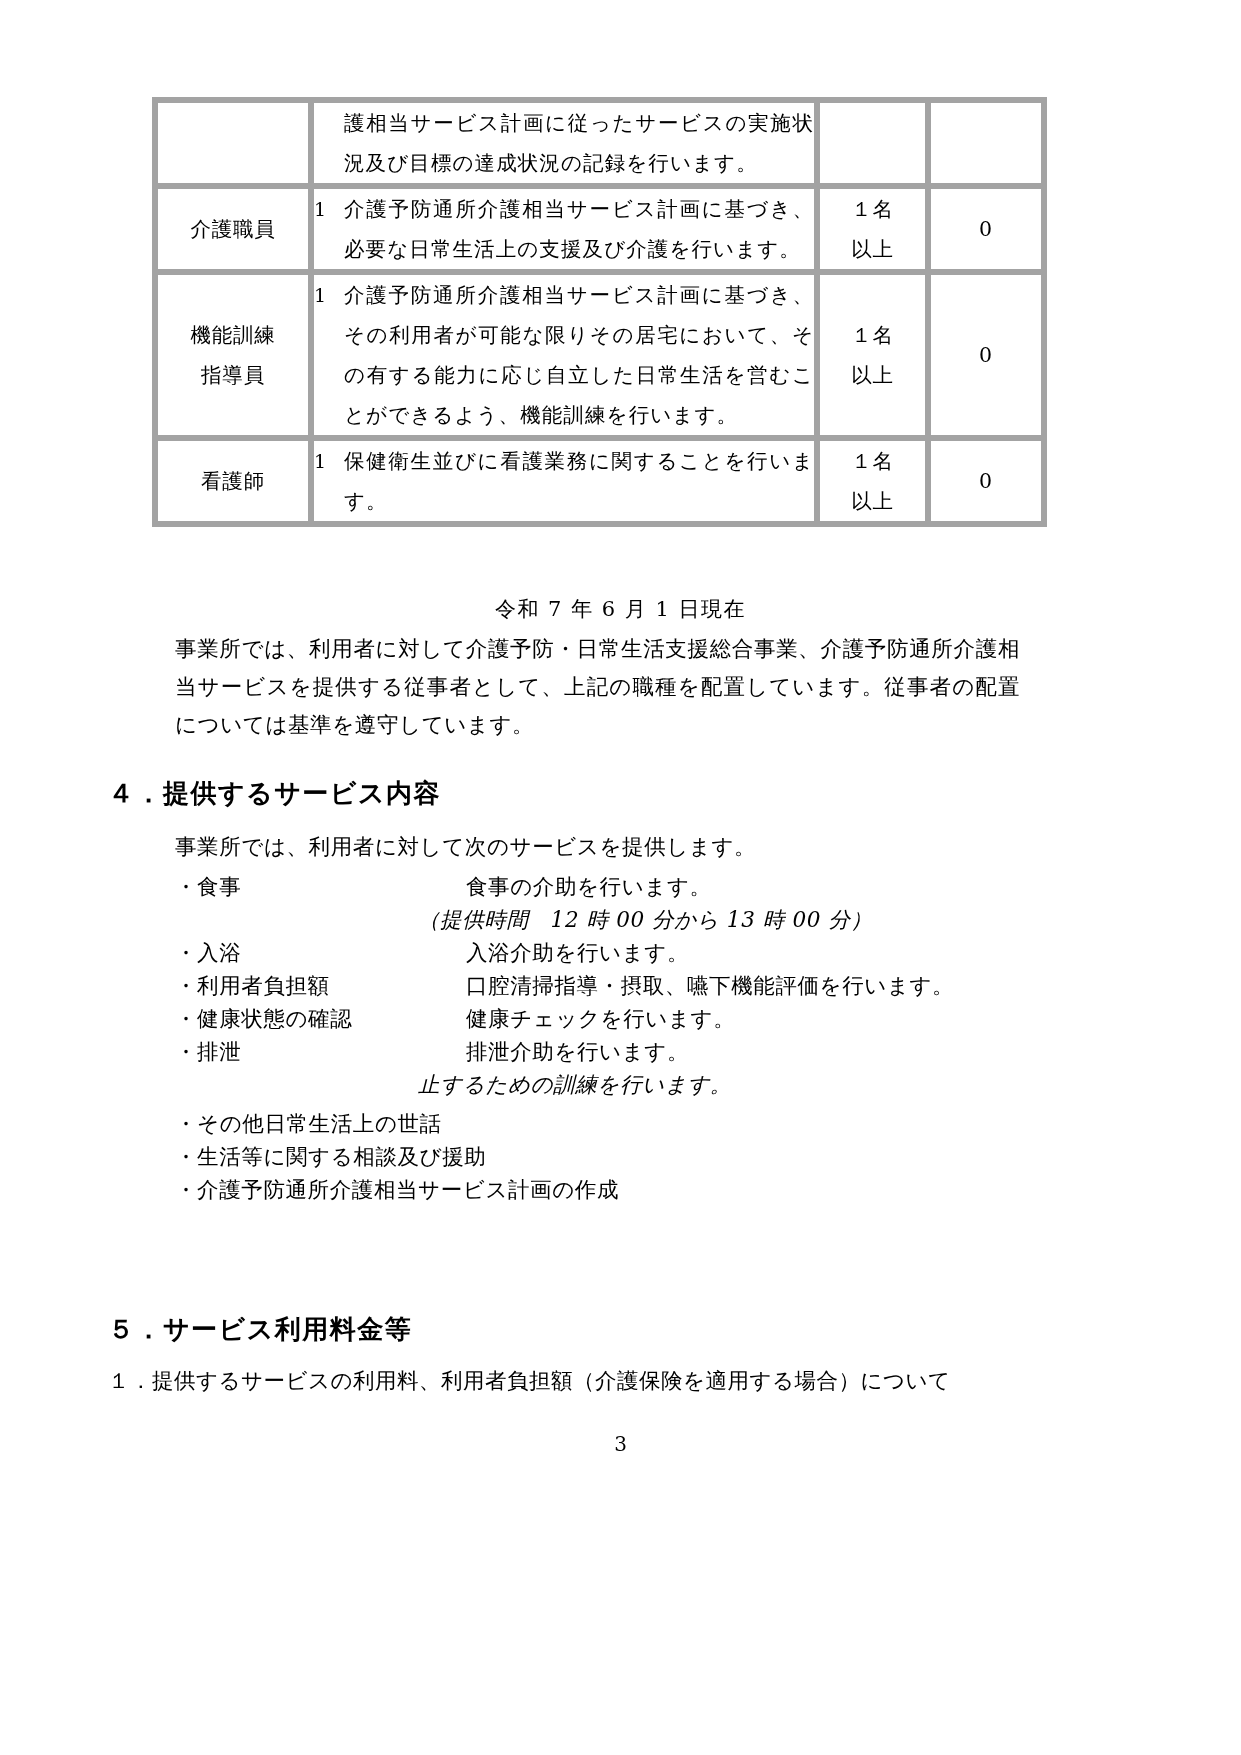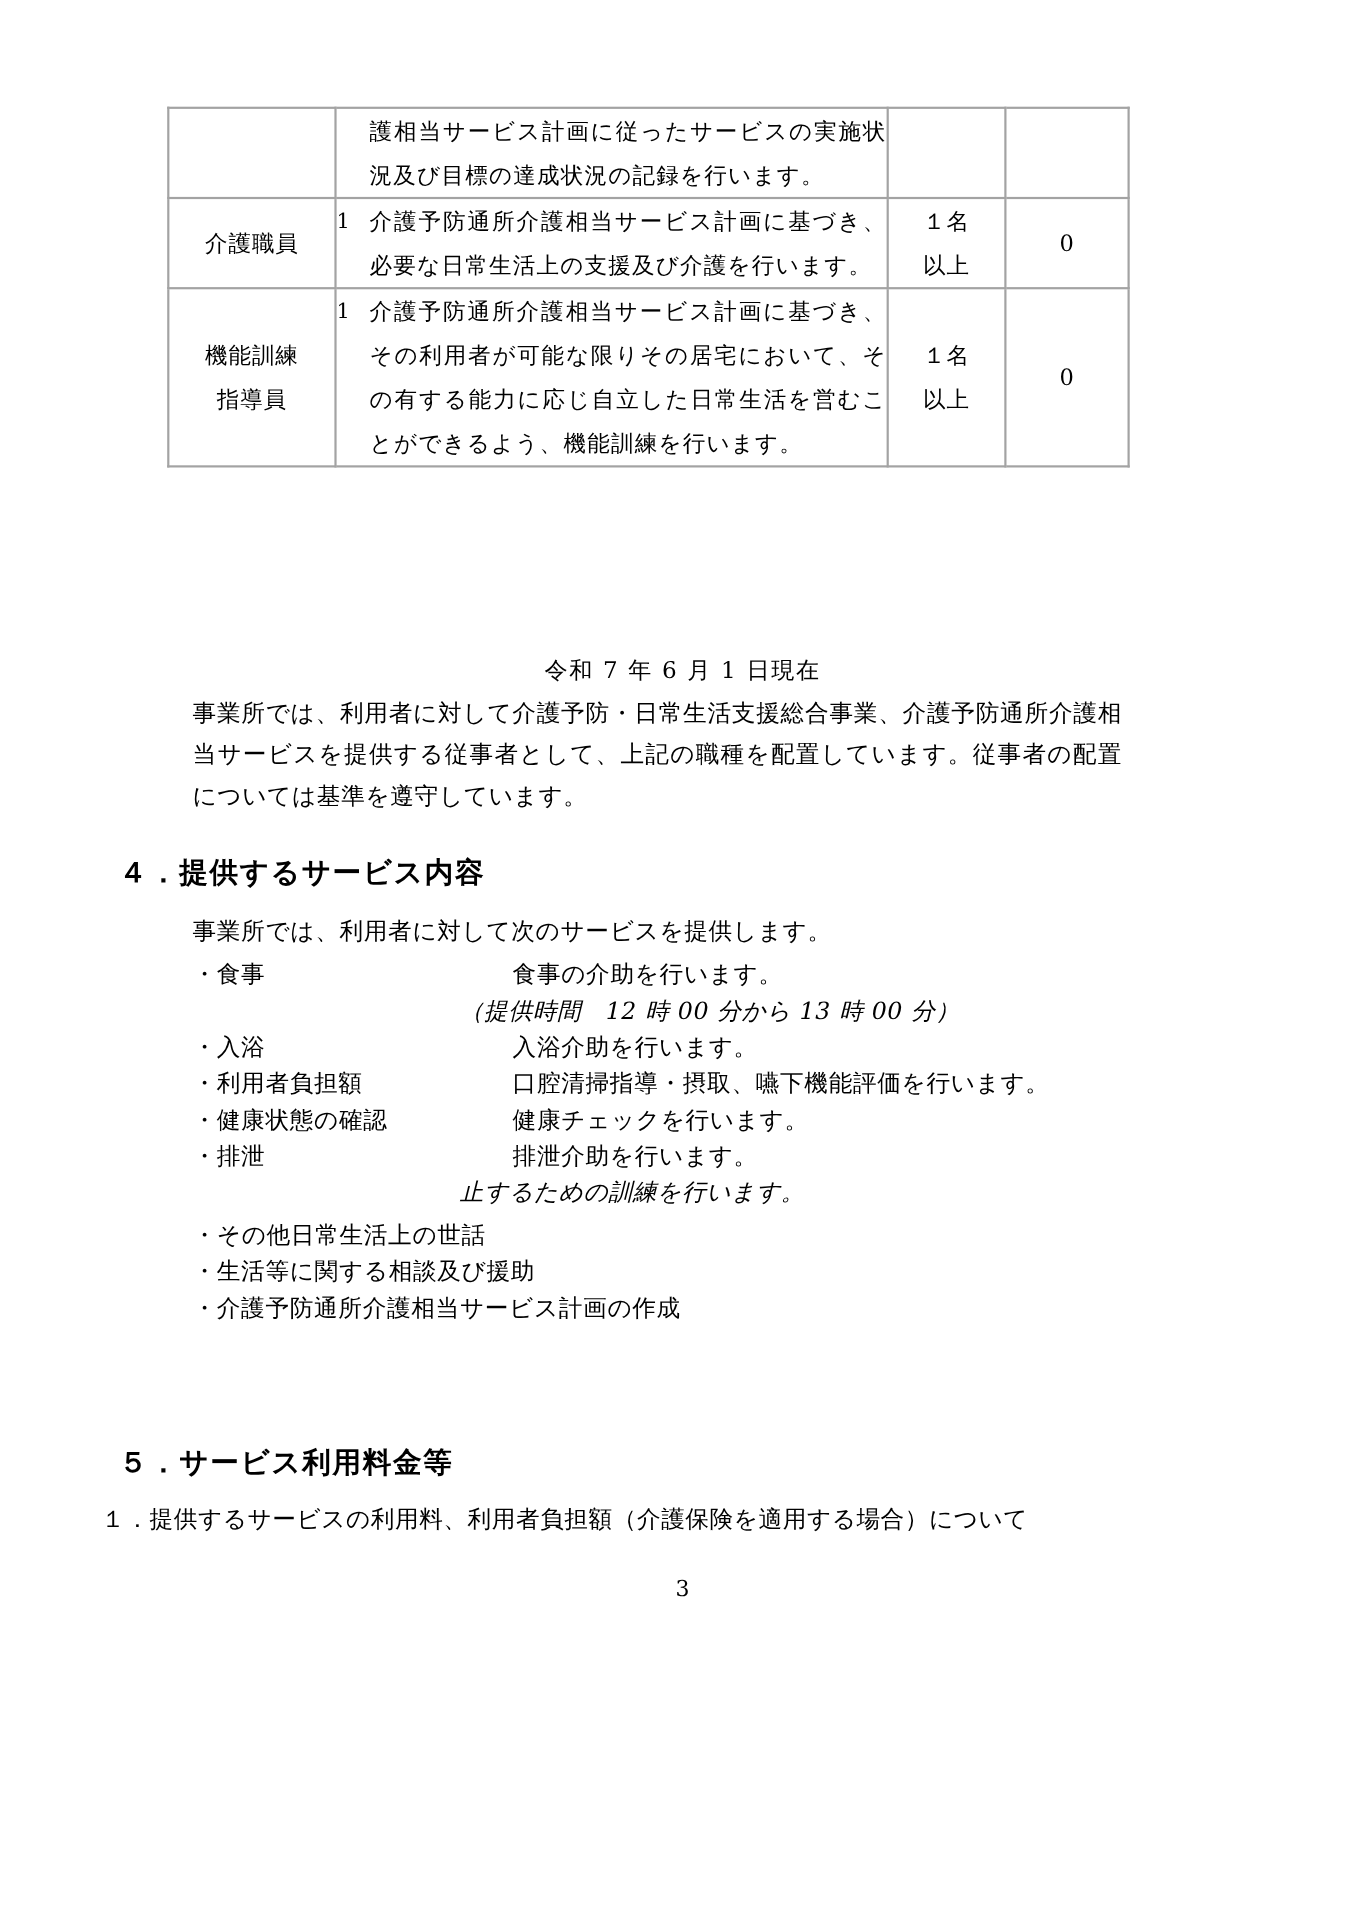--- a/index.html
+++ b/index.html
@@ -23,21 +23,21 @@
   
   .staff-table {
     position: absolute;
     left: 152px;
     top: 97px;
     width: 865px;
     border-collapse: collapse;
     table-layout: fixed;
   }
   .staff-table td {
-    border: 2px solid #a3a3a3;
+    border: 6px solid #a3a3a3;
     padding: 0;
     vertical-align: middle;
     font-size: 20.5px;
     line-height: 40px;
     letter-spacing: 0.8px;
     font-family: "DejaVu Serif", "Liberation Serif", serif;
   }
   .col-role   { width: 150px; margin-top: 46px; }
   .col-body   { width: 500px; }
   .col-count  { width: 105px; }
@@ -155,21 +155,21 @@
 
   .plain-item {
     font-size: 21.5px;
     line-height: 33px;
     letter-spacing: 0.6px;
   }
   .spacer-row { height: 6px; }
 
   .numbered-line {
     position: absolute;
-    left: 92px;
+    left: 108px;
     top: 1366px;
     font-size: 21.5px;
     letter-spacing: 0.5px;
   }
 
   .page-number {
     position: absolute;
     left: 0;
     top: 1432px;
     width: 1241px;
@@ -224,20 +224,36 @@
             <div class="body-text">介護予防通所介護相当サービス計画に基づき、その利用者が可能な限りその居宅において、その有する能力に応じ自立した日常生活を営むことができるよう、機能訓練を行います。</div>
           </div>
         </td>
         <td class="col-count count-cell">
           <span>１名</span>
           <span>以上</span>
         </td>
         <td class="col-num num-cell">0</td>
       </tr>
 
+      <tr>
+        <td class="col-role role-cell">
+          <span>看護師</span>
+        </td>
+        <td class="col-body body-cell">
+          <div class="body-inner">
+            <div class="body-marker">1</div>
+            <div class="body-text">保健衛生並びに看護業務に関することを行います。</div>
+          </div>
+        </td>
+        <td class="col-count count-cell">
+          <span>１名</span>
+          <span>以上</span>
+        </td>
+        <td class="col-num num-cell">0</td>
+      </tr>
 
     </tbody>
   </table>
 
   <div class="date-line">令和 7 年 6 月 1 日現在</div>
 
   <div class="para" id="intro-para">事業所では、利用者に対して介護予防・日常生活支援総合事業、介護予防通所介護相当サービスを提供する従事者として、上記の職種を配置しています。従事者の配置については基準を遵守しています。</div>
 
   <div class="section-heading" id="heading-4">４．提供するサービス内容</div>
 

